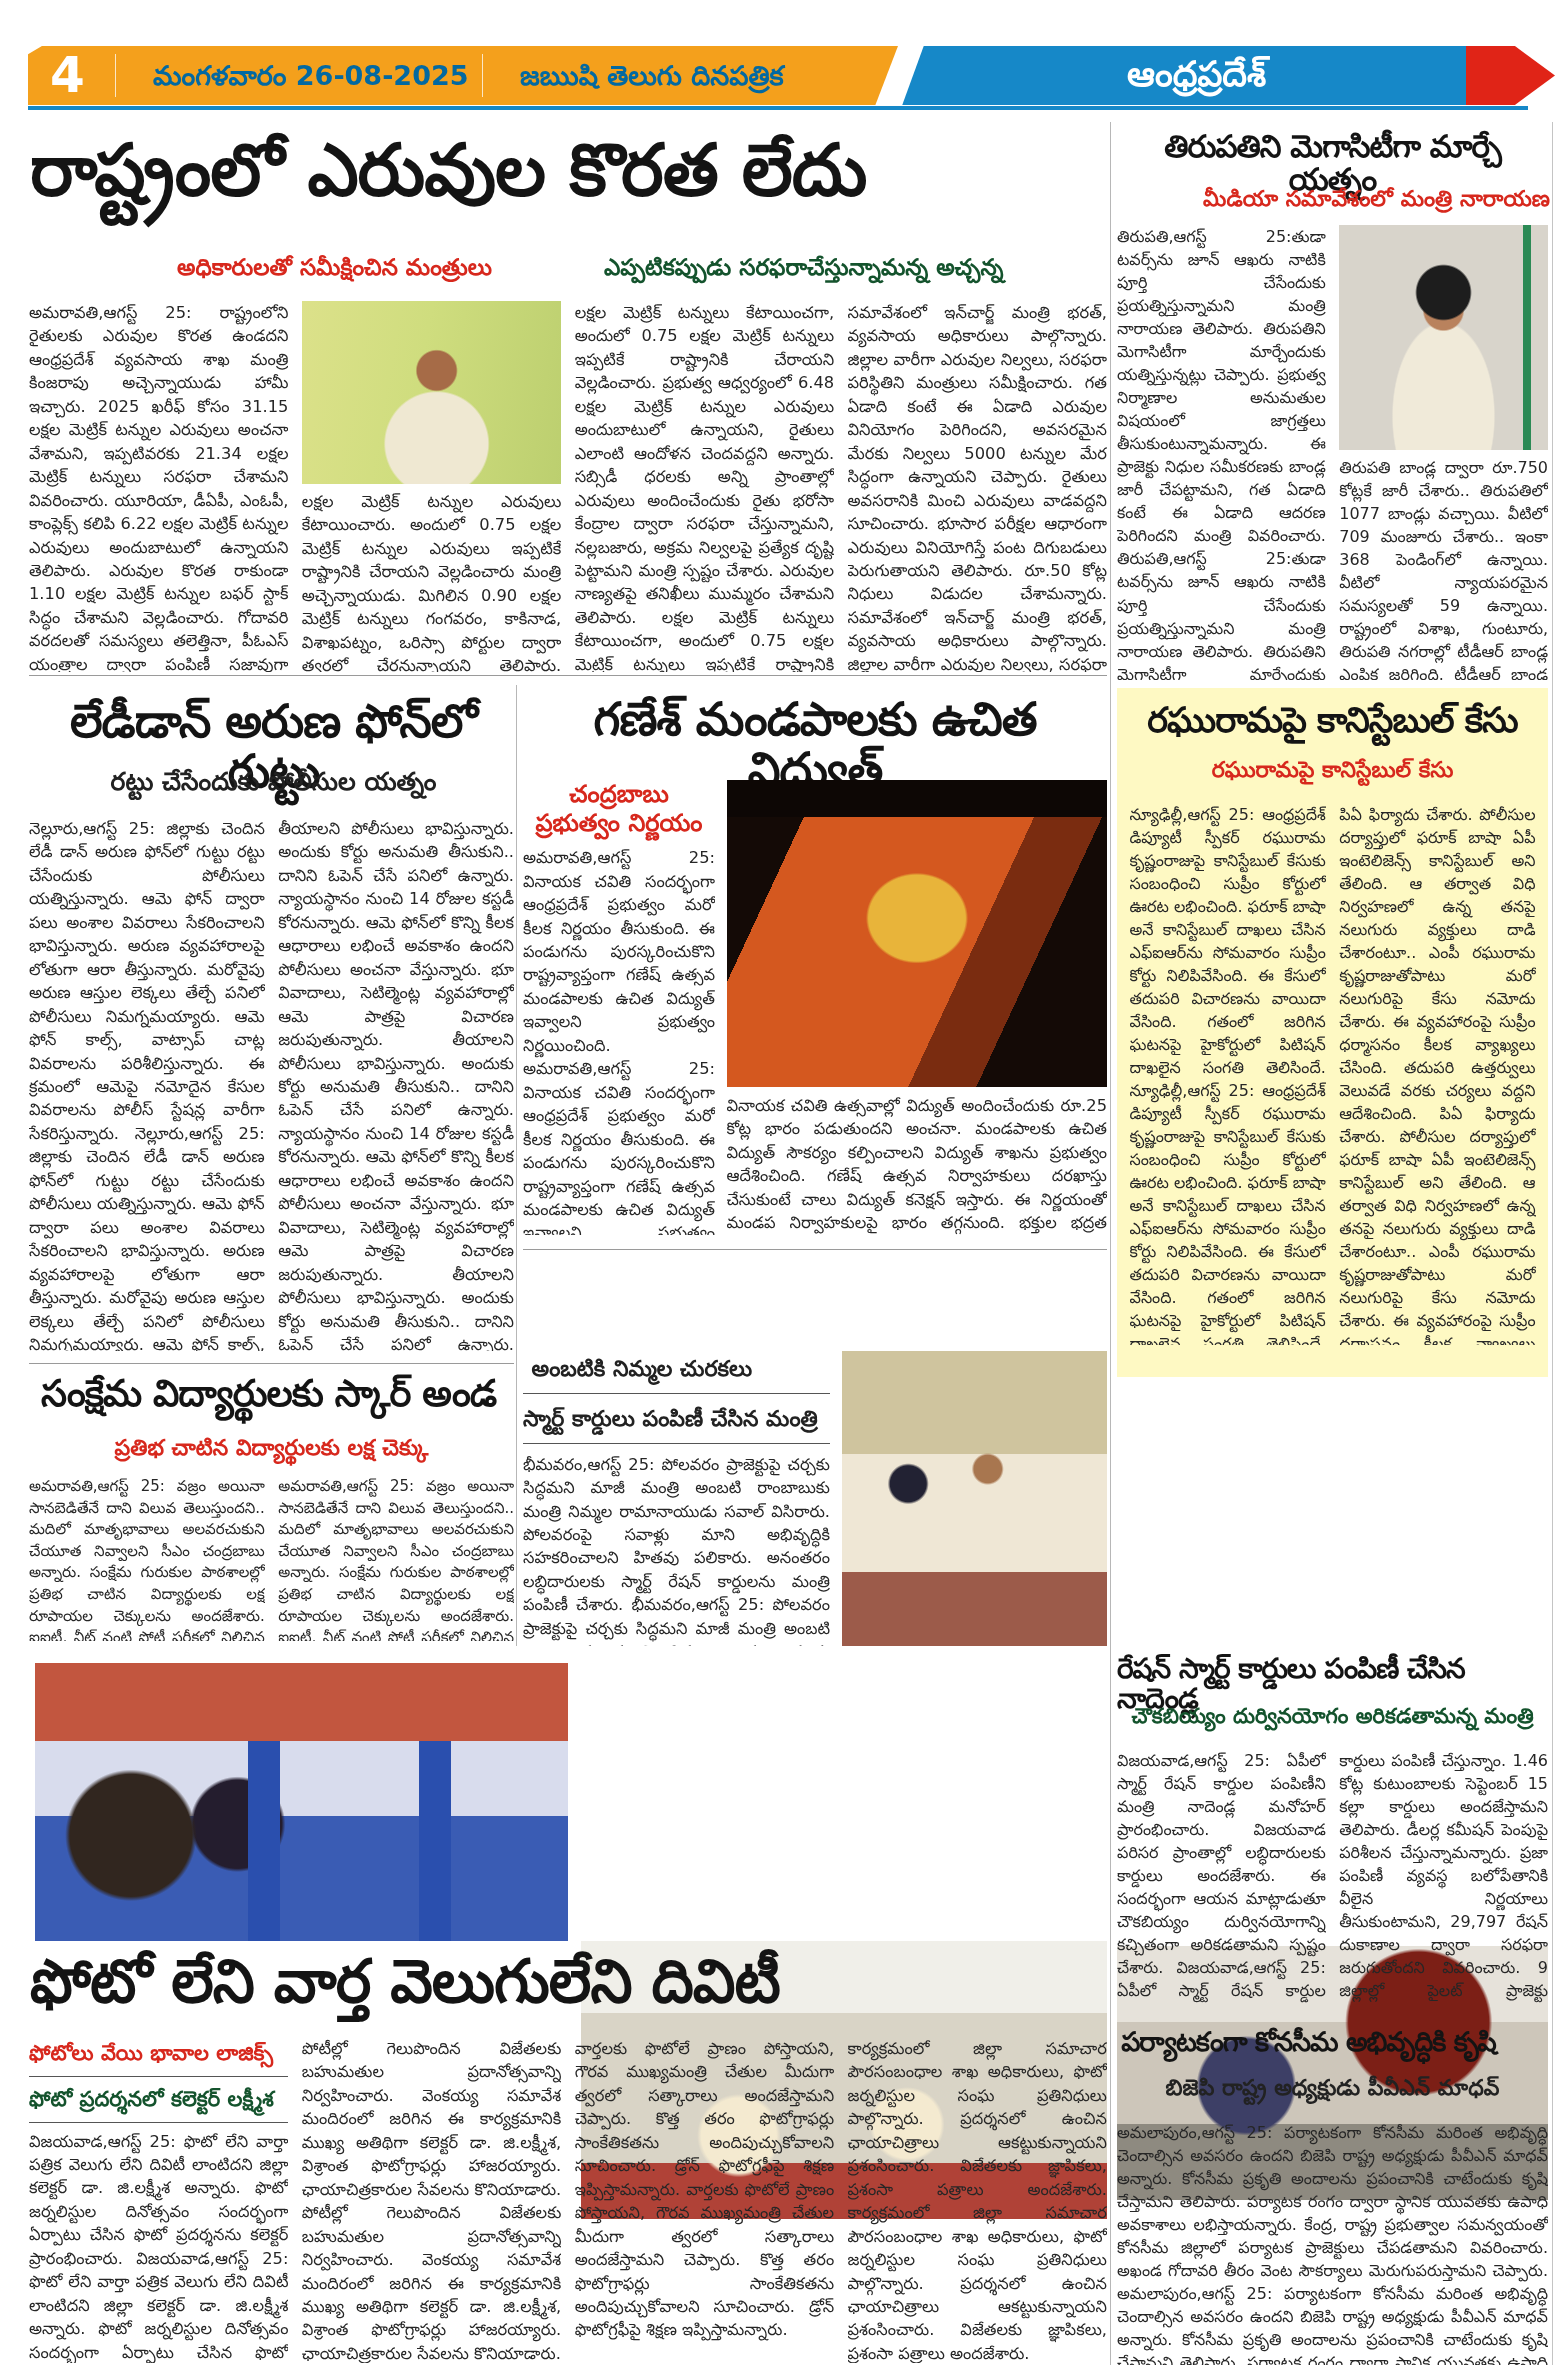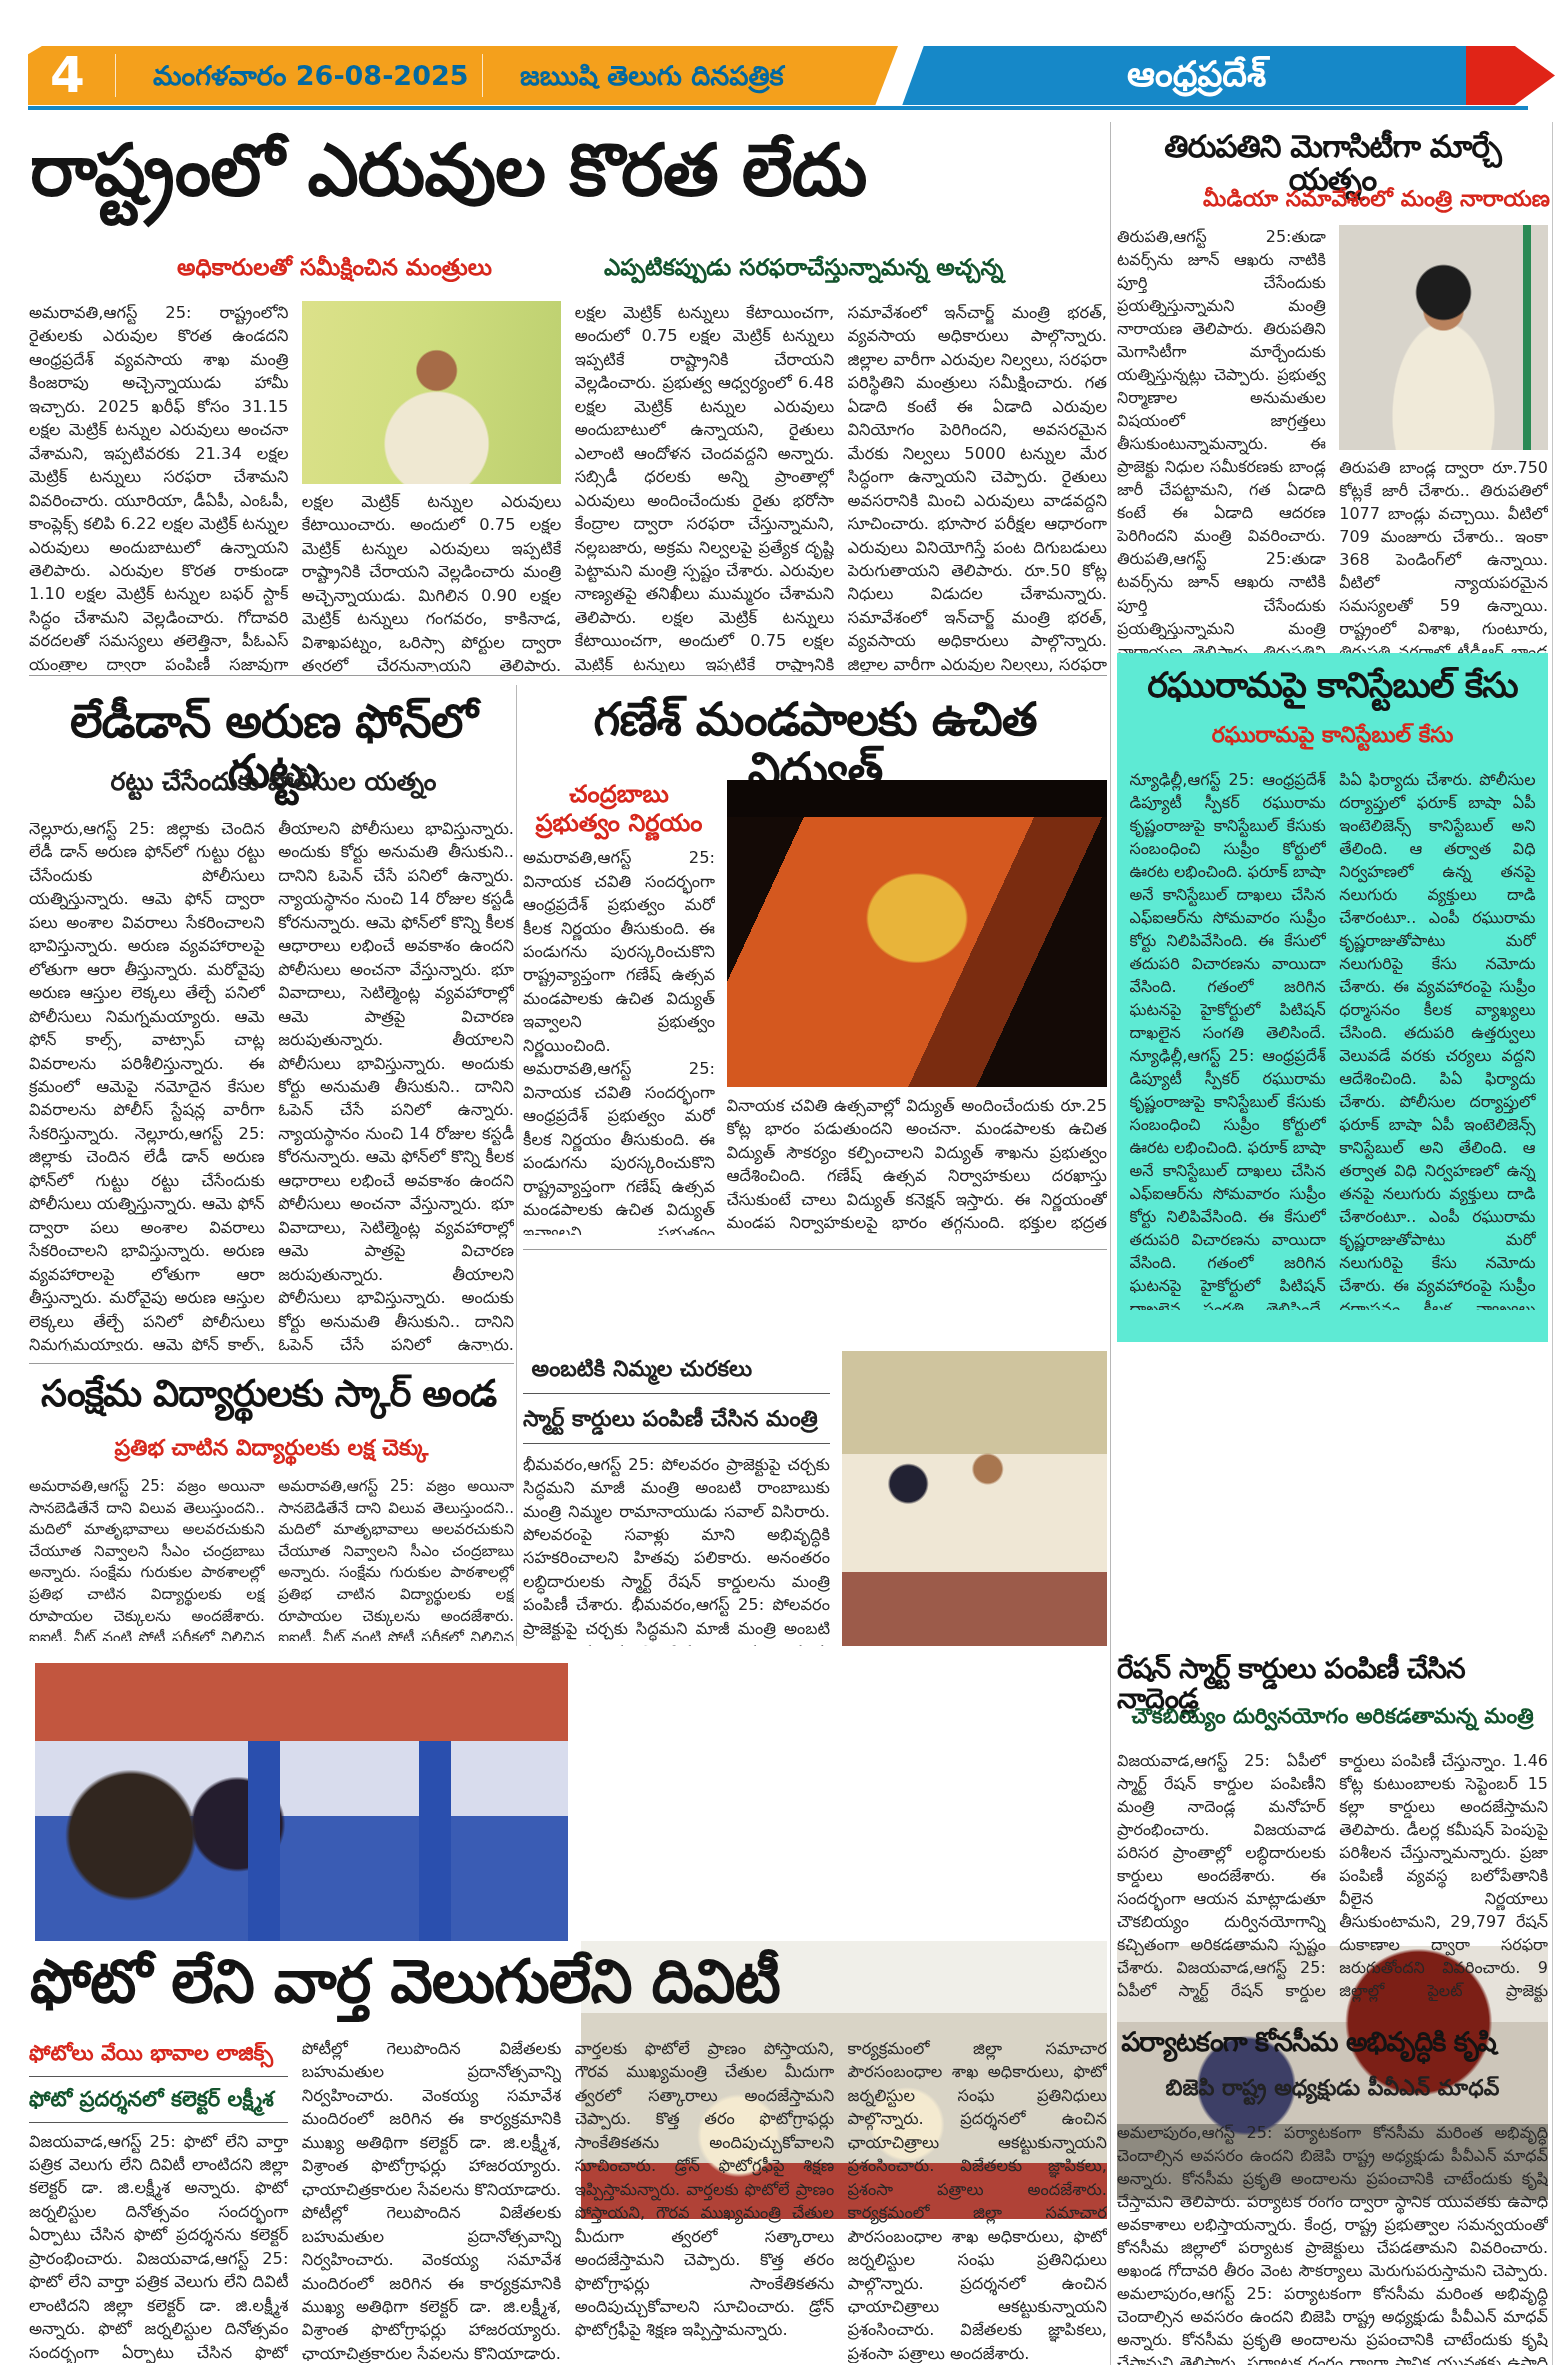--- a/index.html
+++ b/index.html
@@ -161,21 +161,21 @@
     <div class="col" style="display:flex;flex-direction:column;">
       <div class="sub red subrule" style="font-size:21px;padding:3.8px 0 9.6px 0;">ఫోటోలు వేయి భావాల లాజిక్స్</div>
       <div class="sub blue subrule" style="font-size:21px;padding:10.5px 0 9.6px 0;">ఫోటో ప్రదర్శనలో కలెక్టర్ లక్ష్మీశ</div>
       <div class="bodytxt" style="flex:1;overflow:hidden;margin-top:6.7px;">విజయవాడ,ఆగస్ట్ 25: ఫొటో లేని వార్తా పత్రిక వెలుగు లేని దివిటీ లాంటిదని జిల్లా కలెక్టర్ డా. జి.లక్ష్మీశ అన్నారు. ఫొటో జర్నలిస్టుల దినోత్సవం సందర్భంగా ఏర్పాటు చేసిన ఫొటో ప్రదర్శనను కలెక్టర్ ప్రారంభించారు. విజయవాడ,ఆగస్ట్ 25: ఫొటో లేని వార్తా పత్రిక వెలుగు లేని దివిటీ లాంటిదని జిల్లా కలెక్టర్ డా. జి.లక్ష్మీశ అన్నారు. ఫొటో జర్నలిస్టుల దినోత్సవం సందర్భంగా ఏర్పాటు చేసిన ఫొటో ప్రదర్శనను కలెక్టర్ ప్రారంభించారు.</div>
     </div>
     <div class="col bodytxt">పోటీల్లో గెలుపొందిన విజేతలకు బహుమతుల ప్రదానోత్సవాన్ని నిర్వహించారు. వెంకయ్య సమావేశ మందిరంలో జరిగిన ఈ కార్యక్రమానికి ముఖ్య అతిథిగా కలెక్టర్ డా. జి.లక్ష్మీశ, విశ్రాంత ఫొటోగ్రాఫర్లు హాజరయ్యారు. ఛాయాచిత్రకారుల సేవలను కొనియాడారు. పోటీల్లో గెలుపొందిన విజేతలకు బహుమతుల ప్రదానోత్సవాన్ని నిర్వహించారు. వెంకయ్య సమావేశ మందిరంలో జరిగిన ఈ కార్యక్రమానికి ముఖ్య అతిథిగా కలెక్టర్ డా. జి.లక్ష్మీశ, విశ్రాంత ఫొటోగ్రాఫర్లు హాజరయ్యారు. ఛాయాచిత్రకారుల సేవలను కొనియాడారు.</div>
     <div class="col bodytxt">వార్తలకు ఫొటోలే ప్రాణం పోస్తాయని, గౌరవ ముఖ్యమంత్రి చేతుల మీదుగా త్వరలో సత్కారాలు అందజేస్తామని చెప్పారు. కొత్త తరం ఫొటోగ్రాఫర్లు సాంకేతికతను అందిపుచ్చుకోవాలని సూచించారు. డ్రోన్ ఫొటోగ్రఫీపై శిక్షణ ఇప్పిస్తామన్నారు. వార్తలకు ఫొటోలే ప్రాణం పోస్తాయని, గౌరవ ముఖ్యమంత్రి చేతుల మీదుగా త్వరలో సత్కారాలు అందజేస్తామని చెప్పారు. కొత్త తరం ఫొటోగ్రాఫర్లు సాంకేతికతను అందిపుచ్చుకోవాలని సూచించారు. డ్రోన్ ఫొటోగ్రఫీపై శిక్షణ ఇప్పిస్తామన్నారు.</div>
     <div class="col bodytxt">కార్యక్రమంలో జిల్లా సమాచార పౌరసంబంధాల శాఖ అధికారులు, ఫొటో జర్నలిస్టుల సంఘ ప్రతినిధులు పాల్గొన్నారు. ప్రదర్శనలో ఉంచిన ఛాయాచిత్రాలు ఆకట్టుకున్నాయని ప్రశంసించారు. విజేతలకు జ్ఞాపికలు, ప్రశంసా పత్రాలు అందజేశారు. కార్యక్రమంలో జిల్లా సమాచార పౌరసంబంధాల శాఖ అధికారులు, ఫొటో జర్నలిస్టుల సంఘ ప్రతినిధులు పాల్గొన్నారు. ప్రదర్శనలో ఉంచిన ఛాయాచిత్రాలు ఆకట్టుకున్నాయని ప్రశంసించారు. విజేతలకు జ్ఞాపికలు, ప్రశంసా పత్రాలు అందజేశారు.</div>
   </div>
 
-  <div class="abs" style="left:1117px;top:653px;width:431px;height:689px;background:#5eead4;padding:14.4px 12.5px;box-sizing:border-box;">
+  <div class="abs" style="left:1117px;top:688px;width:431px;height:689px;background:#fef9c3;padding:14.4px 12.5px;box-sizing:border-box;">
     <div class="hl ctr" style="font-size:35px;">రఘురామపై కానిస్టేబుల్ కేసు</div>
     <div class="sub red ctr" style="font-size:22px;margin-top:17px;">రఘురామపై కానిస్టేబుల్ కేసు</div>
     <div class="cols" style="margin-top:19px;height:542px;">
       <div class="col bodytxt" style="font-size:16px;">న్యూఢిల్లీ,ఆగస్ట్ 25: ఆంధ్రప్రదేశ్ డిప్యూటీ స్పీకర్ రఘురామ కృష్ణంరాజుపై కానిస్టేబుల్ కేసుకు సంబంధించి సుప్రీం కోర్టులో ఊరట లభించింది. ఫరూక్ బాషా అనే కానిస్టేబుల్ దాఖలు చేసిన ఎఫ్ఐఆర్‌ను సోమవారం సుప్రీం కోర్టు నిలిపివేసింది. ఈ కేసులో తదుపరి విచారణను వాయిదా వేసింది. గతంలో జరిగిన ఘటనపై హైకోర్టులో పిటిషన్ దాఖలైన సంగతి తెలిసిందే. న్యూఢిల్లీ,ఆగస్ట్ 25: ఆంధ్రప్రదేశ్ డిప్యూటీ స్పీకర్ రఘురామ కృష్ణంరాజుపై కానిస్టేబుల్ కేసుకు సంబంధించి సుప్రీం కోర్టులో ఊరట లభించింది. ఫరూక్ బాషా అనే కానిస్టేబుల్ దాఖలు చేసిన ఎఫ్ఐఆర్‌ను సోమవారం సుప్రీం కోర్టు నిలిపివేసింది. ఈ కేసులో తదుపరి విచారణను వాయిదా వేసింది. గతంలో జరిగిన ఘటనపై హైకోర్టులో పిటిషన్ దాఖలైన సంగతి తెలిసిందే. న్యూఢిల్లీ,ఆగస్ట్ 25: ఆంధ్రప్రదేశ్ డిప్యూటీ స్పీకర్ రఘురామ కృష్ణంరాజుపై కానిస్టేబుల్ కేసుకు సంబంధించి సుప్రీం కోర్టులో ఊరట లభించింది. ఫరూక్ బాషా అనే కానిస్టేబుల్ దాఖలు చేసిన ఎఫ్ఐఆర్‌ను సోమవారం సుప్రీం కోర్టు నిలిపివేసింది. ఈ కేసులో తదుపరి విచారణను వాయిదా వేసింది. గతంలో జరిగిన ఘటనపై హైకోర్టులో పిటిషన్ దాఖలైన సంగతి తెలిసిందే.</div>
       <div class="col bodytxt" style="font-size:16px;">పిఏ ఫిర్యాదు చేశారు. పోలీసుల దర్యాప్తులో ఫరూక్ బాషా ఏపీ ఇంటెలిజెన్స్ కానిస్టేబుల్ అని తేలింది. ఆ తర్వాత విధి నిర్వహణలో ఉన్న తనపై నలుగురు వ్యక్తులు దాడి చేశారంటూ.. ఎంపీ రఘురామ కృష్ణరాజుతోపాటు మరో నలుగురిపై కేసు నమోదు చేశారు. ఈ వ్యవహారంపై సుప్రీం ధర్మాసనం కీలక వ్యాఖ్యలు చేసింది. తదుపరి ఉత్తర్వులు వెలువడే వరకు చర్యలు వద్దని ఆదేశించింది. పిఏ ఫిర్యాదు చేశారు. పోలీసుల దర్యాప్తులో ఫరూక్ బాషా ఏపీ ఇంటెలిజెన్స్ కానిస్టేబుల్ అని తేలింది. ఆ తర్వాత విధి నిర్వహణలో ఉన్న తనపై నలుగురు వ్యక్తులు దాడి చేశారంటూ.. ఎంపీ రఘురామ కృష్ణరాజుతోపాటు మరో నలుగురిపై కేసు నమోదు చేశారు. ఈ వ్యవహారంపై సుప్రీం ధర్మాసనం కీలక వ్యాఖ్యలు చేసింది. తదుపరి ఉత్తర్వులు వెలువడే వరకు చర్యలు వద్దని ఆదేశించింది. పిఏ ఫిర్యాదు చేశారు. పోలీసుల దర్యాప్తులో ఫరూక్ బాషా ఏపీ ఇంటెలిజెన్స్ కానిస్టేబుల్ అని తేలింది. ఆ తర్వాత విధి నిర్వహణలో ఉన్న తనపై నలుగురు వ్యక్తులు దాడి చేశారంటూ.. ఎంపీ రఘురామ కృష్ణరాజుతోపాటు మరో నలుగురిపై కేసు నమోదు చేశారు. ఈ వ్యవహారంపై సుప్రీం ధర్మాసనం కీలక వ్యాఖ్యలు చేసింది. తదుపరి ఉత్తర్వులు వెలువడే వరకు చర్యలు వద్దని ఆదేశించింది.</div>
     </div>
   </div>
 
   <div class="abs photo ph-group2" style="left:1117px;top:1390px;width:431px;height:254px;"></div>
 

